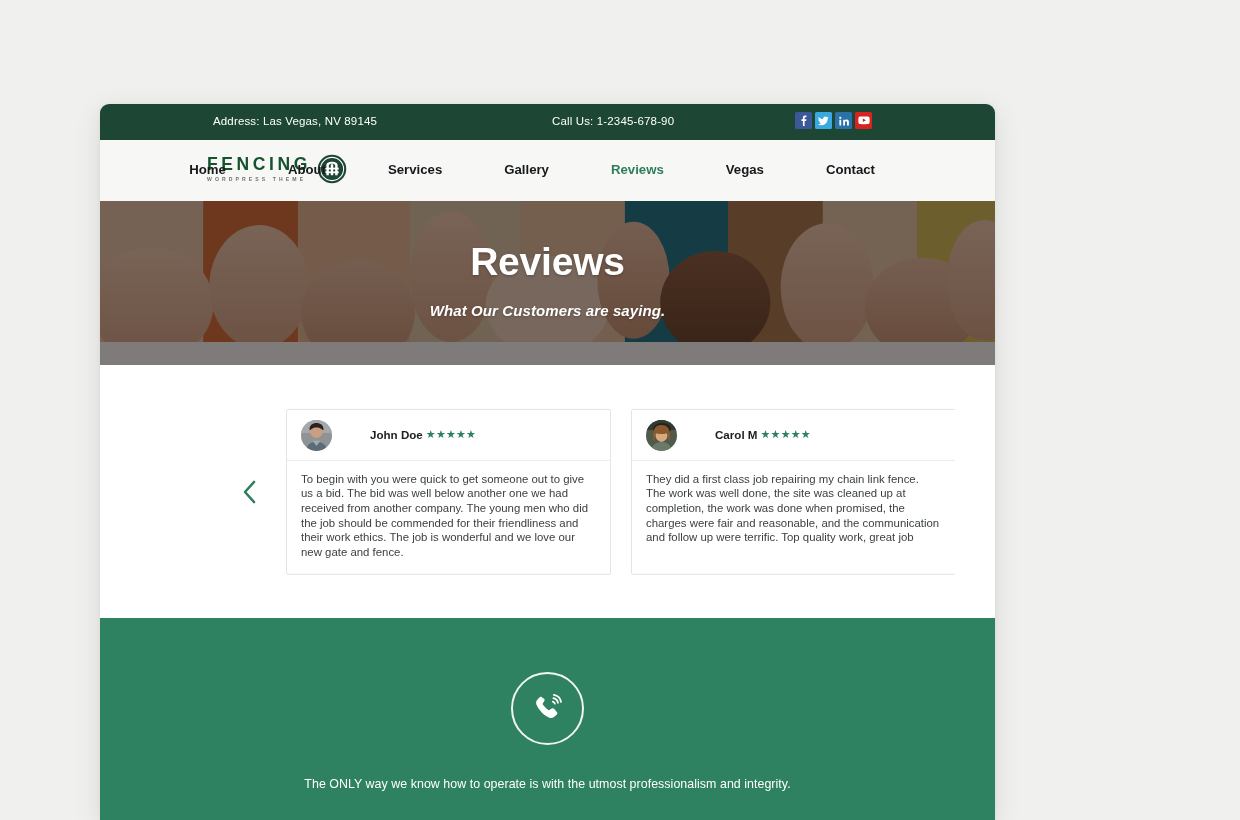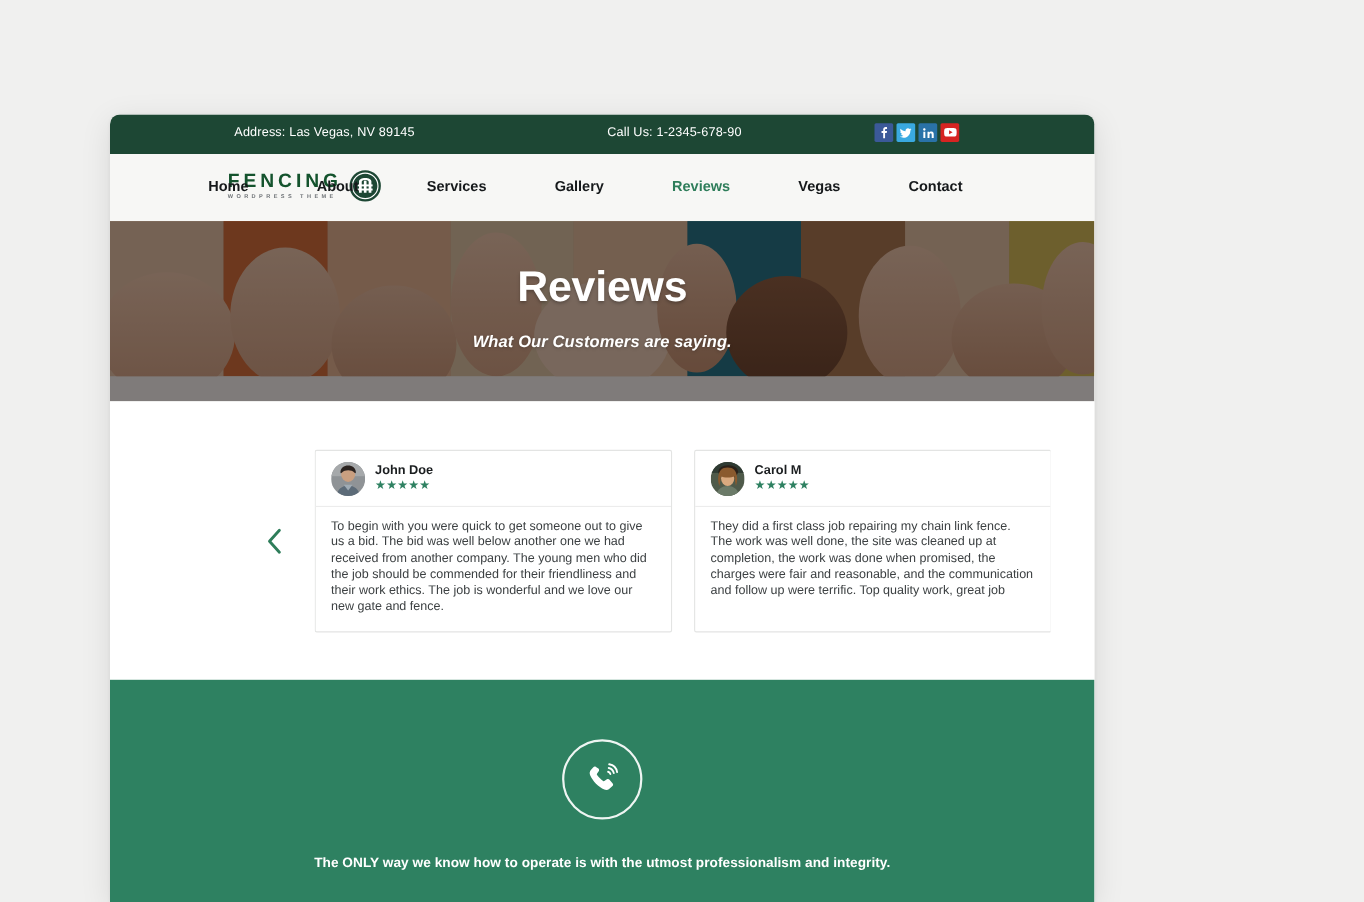--- a/index.html
+++ b/index.html
@@ -209,21 +209,21 @@
     padding: 10px 12px 9px 14px;
     border-bottom: 1px solid #ececec;
   }
   .rc-avatar {
     width: 31px; height: 31px;
     border-radius: 50%;
     flex: none;
     overflow: hidden;
     position: relative;
   }
-  .rc-meta { display: flex; flex-direction: column; gap: 3px; }
+  .rc-meta { display: flex; flex-direction: row; gap: 3px; margin-left: 29px; }
   .rc-name {
     font-size: 11.6px;
     font-weight: 700;
     color: #1b1e20;
     line-height: 1.1;
   }
   .rc-stars {
     color: #2e8161;
     font-size: 11px;
     letter-spacing: 0.2px;
@@ -252,21 +252,21 @@
     border: 2px solid rgba(255,255,255,0.92);
     border-radius: 50%;
     display: flex;
     align-items: center;
     justify-content: center;
   }
   .cta-text {
     margin-top: 30px;
     text-align: center;
     font-size: 12.4px;
-    font-weight: 700;
+    font-weight: 400;
     line-height: 1.55;
     letter-spacing: 0.05px;
   }
 </style>
 </head>
 <body>
 
 <div class="page-shell">
 
   <div class="topbar">

